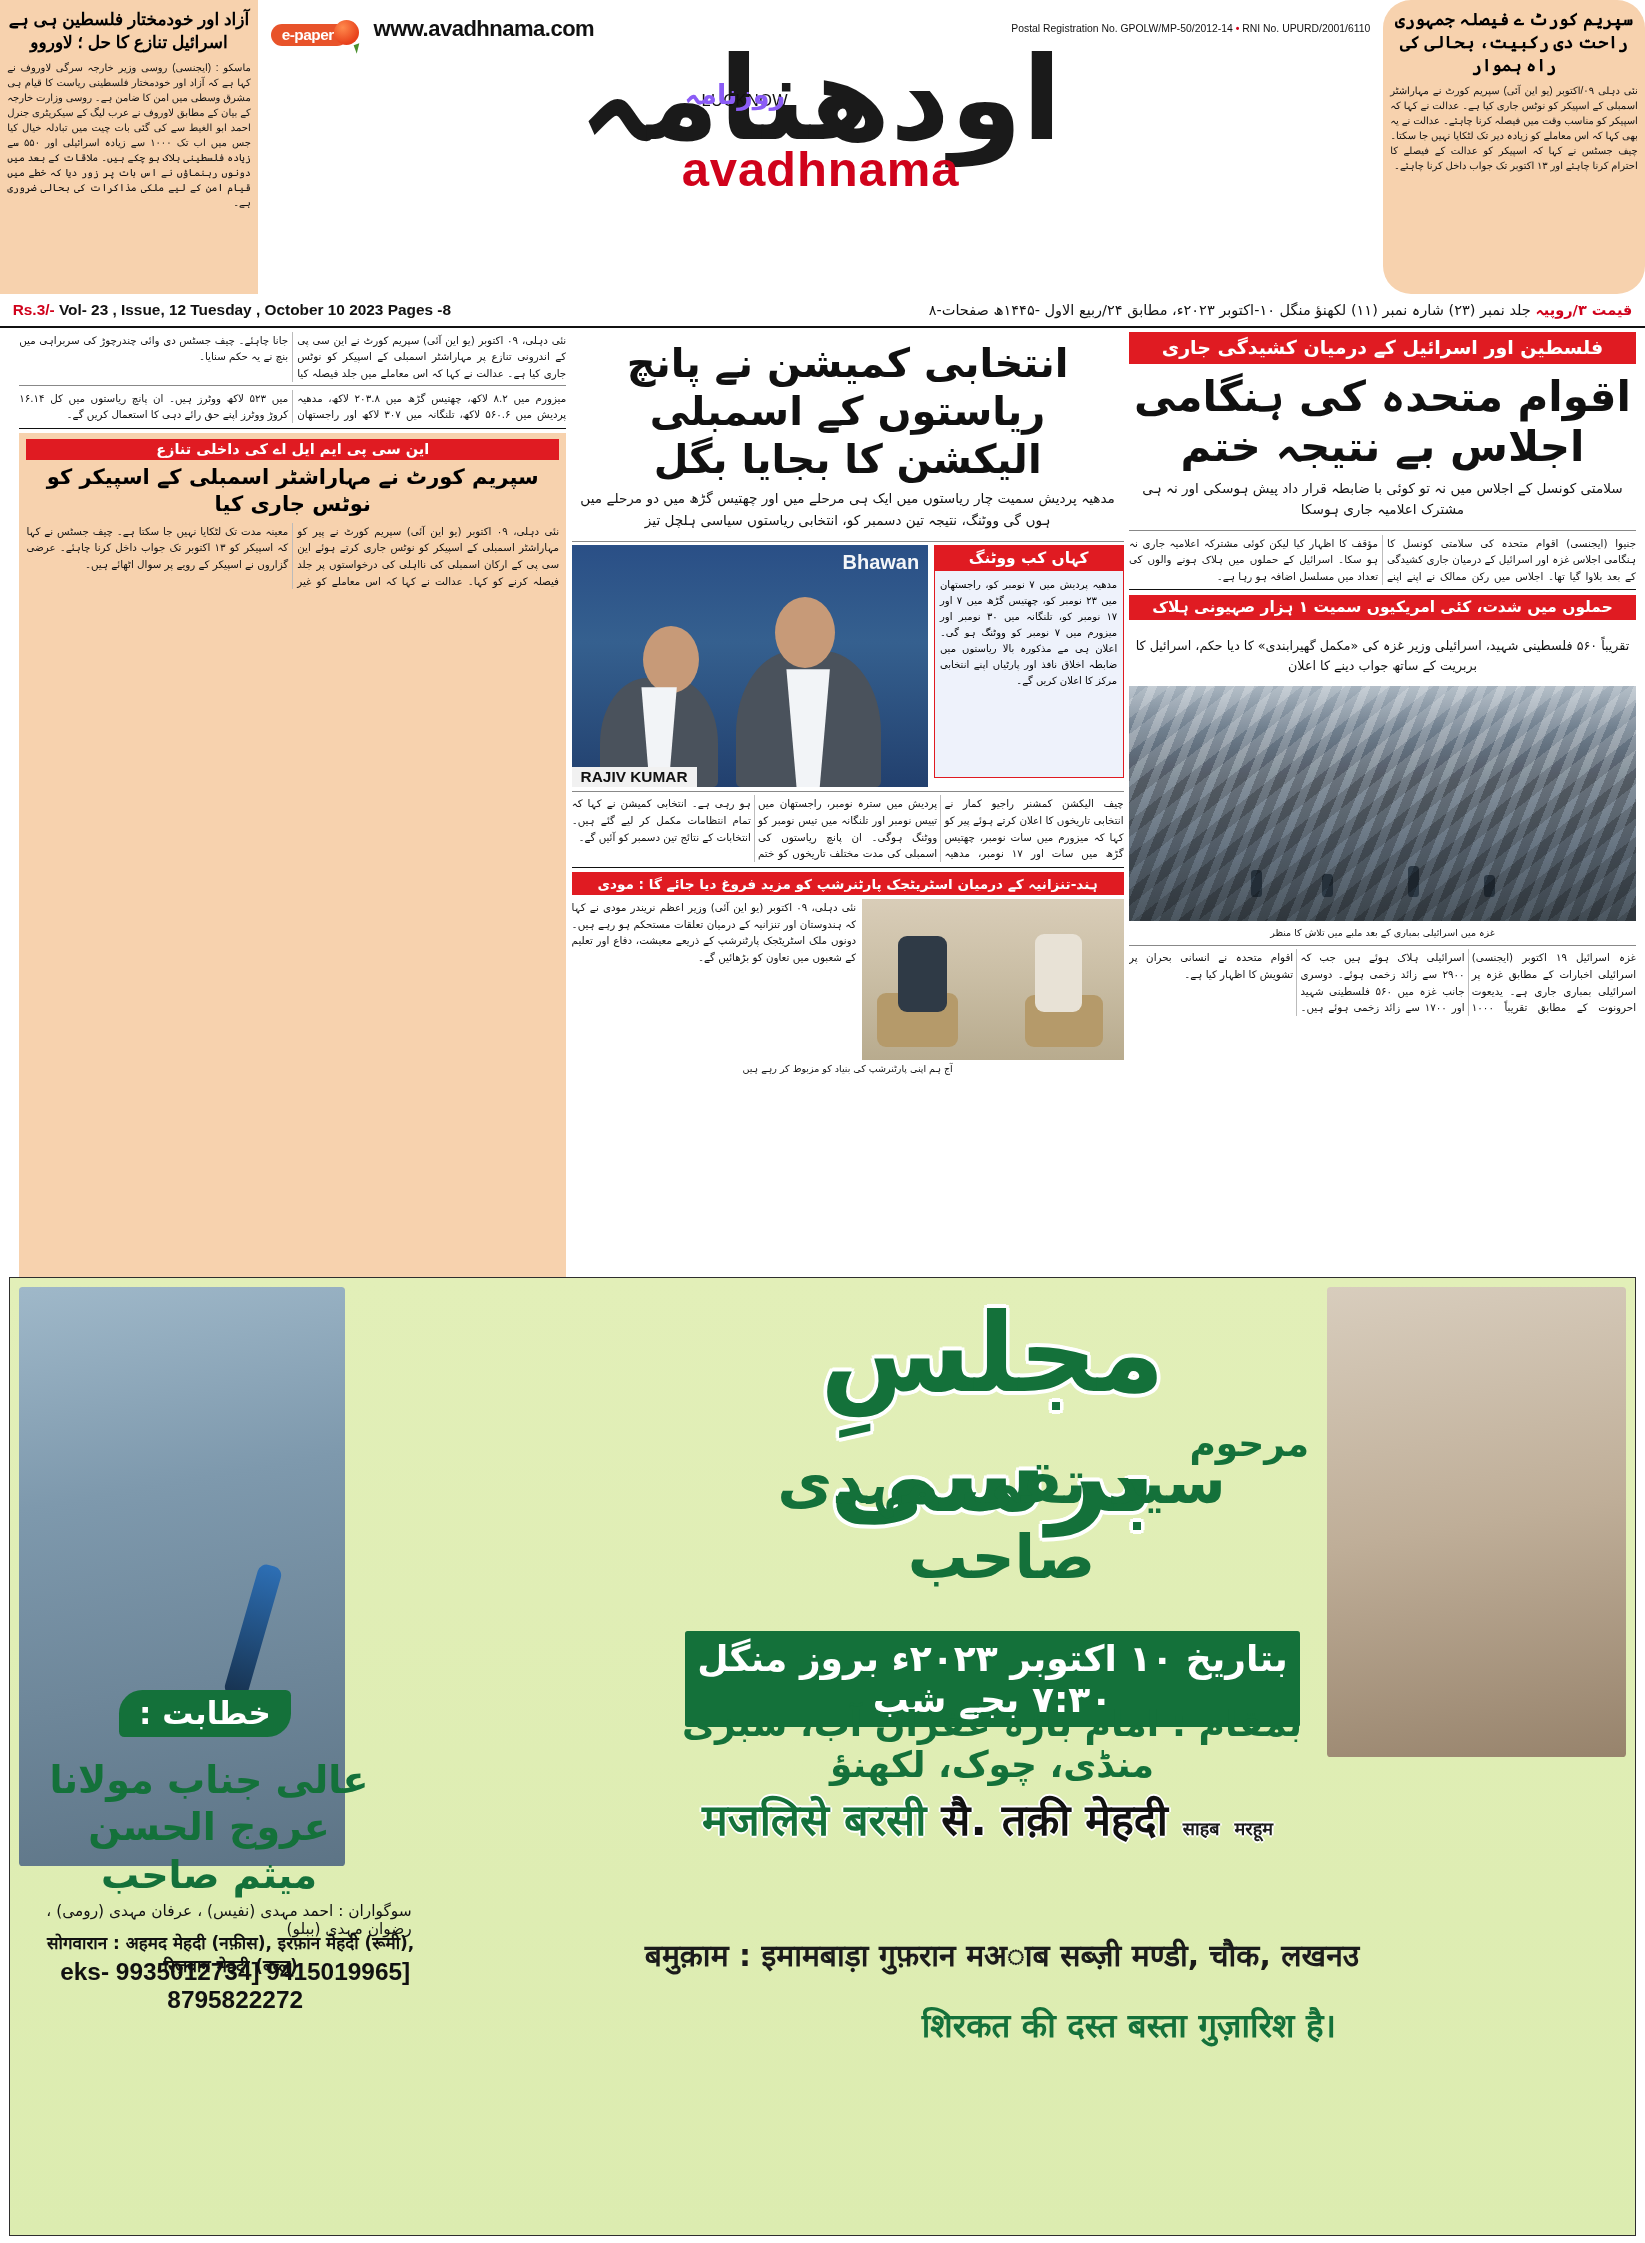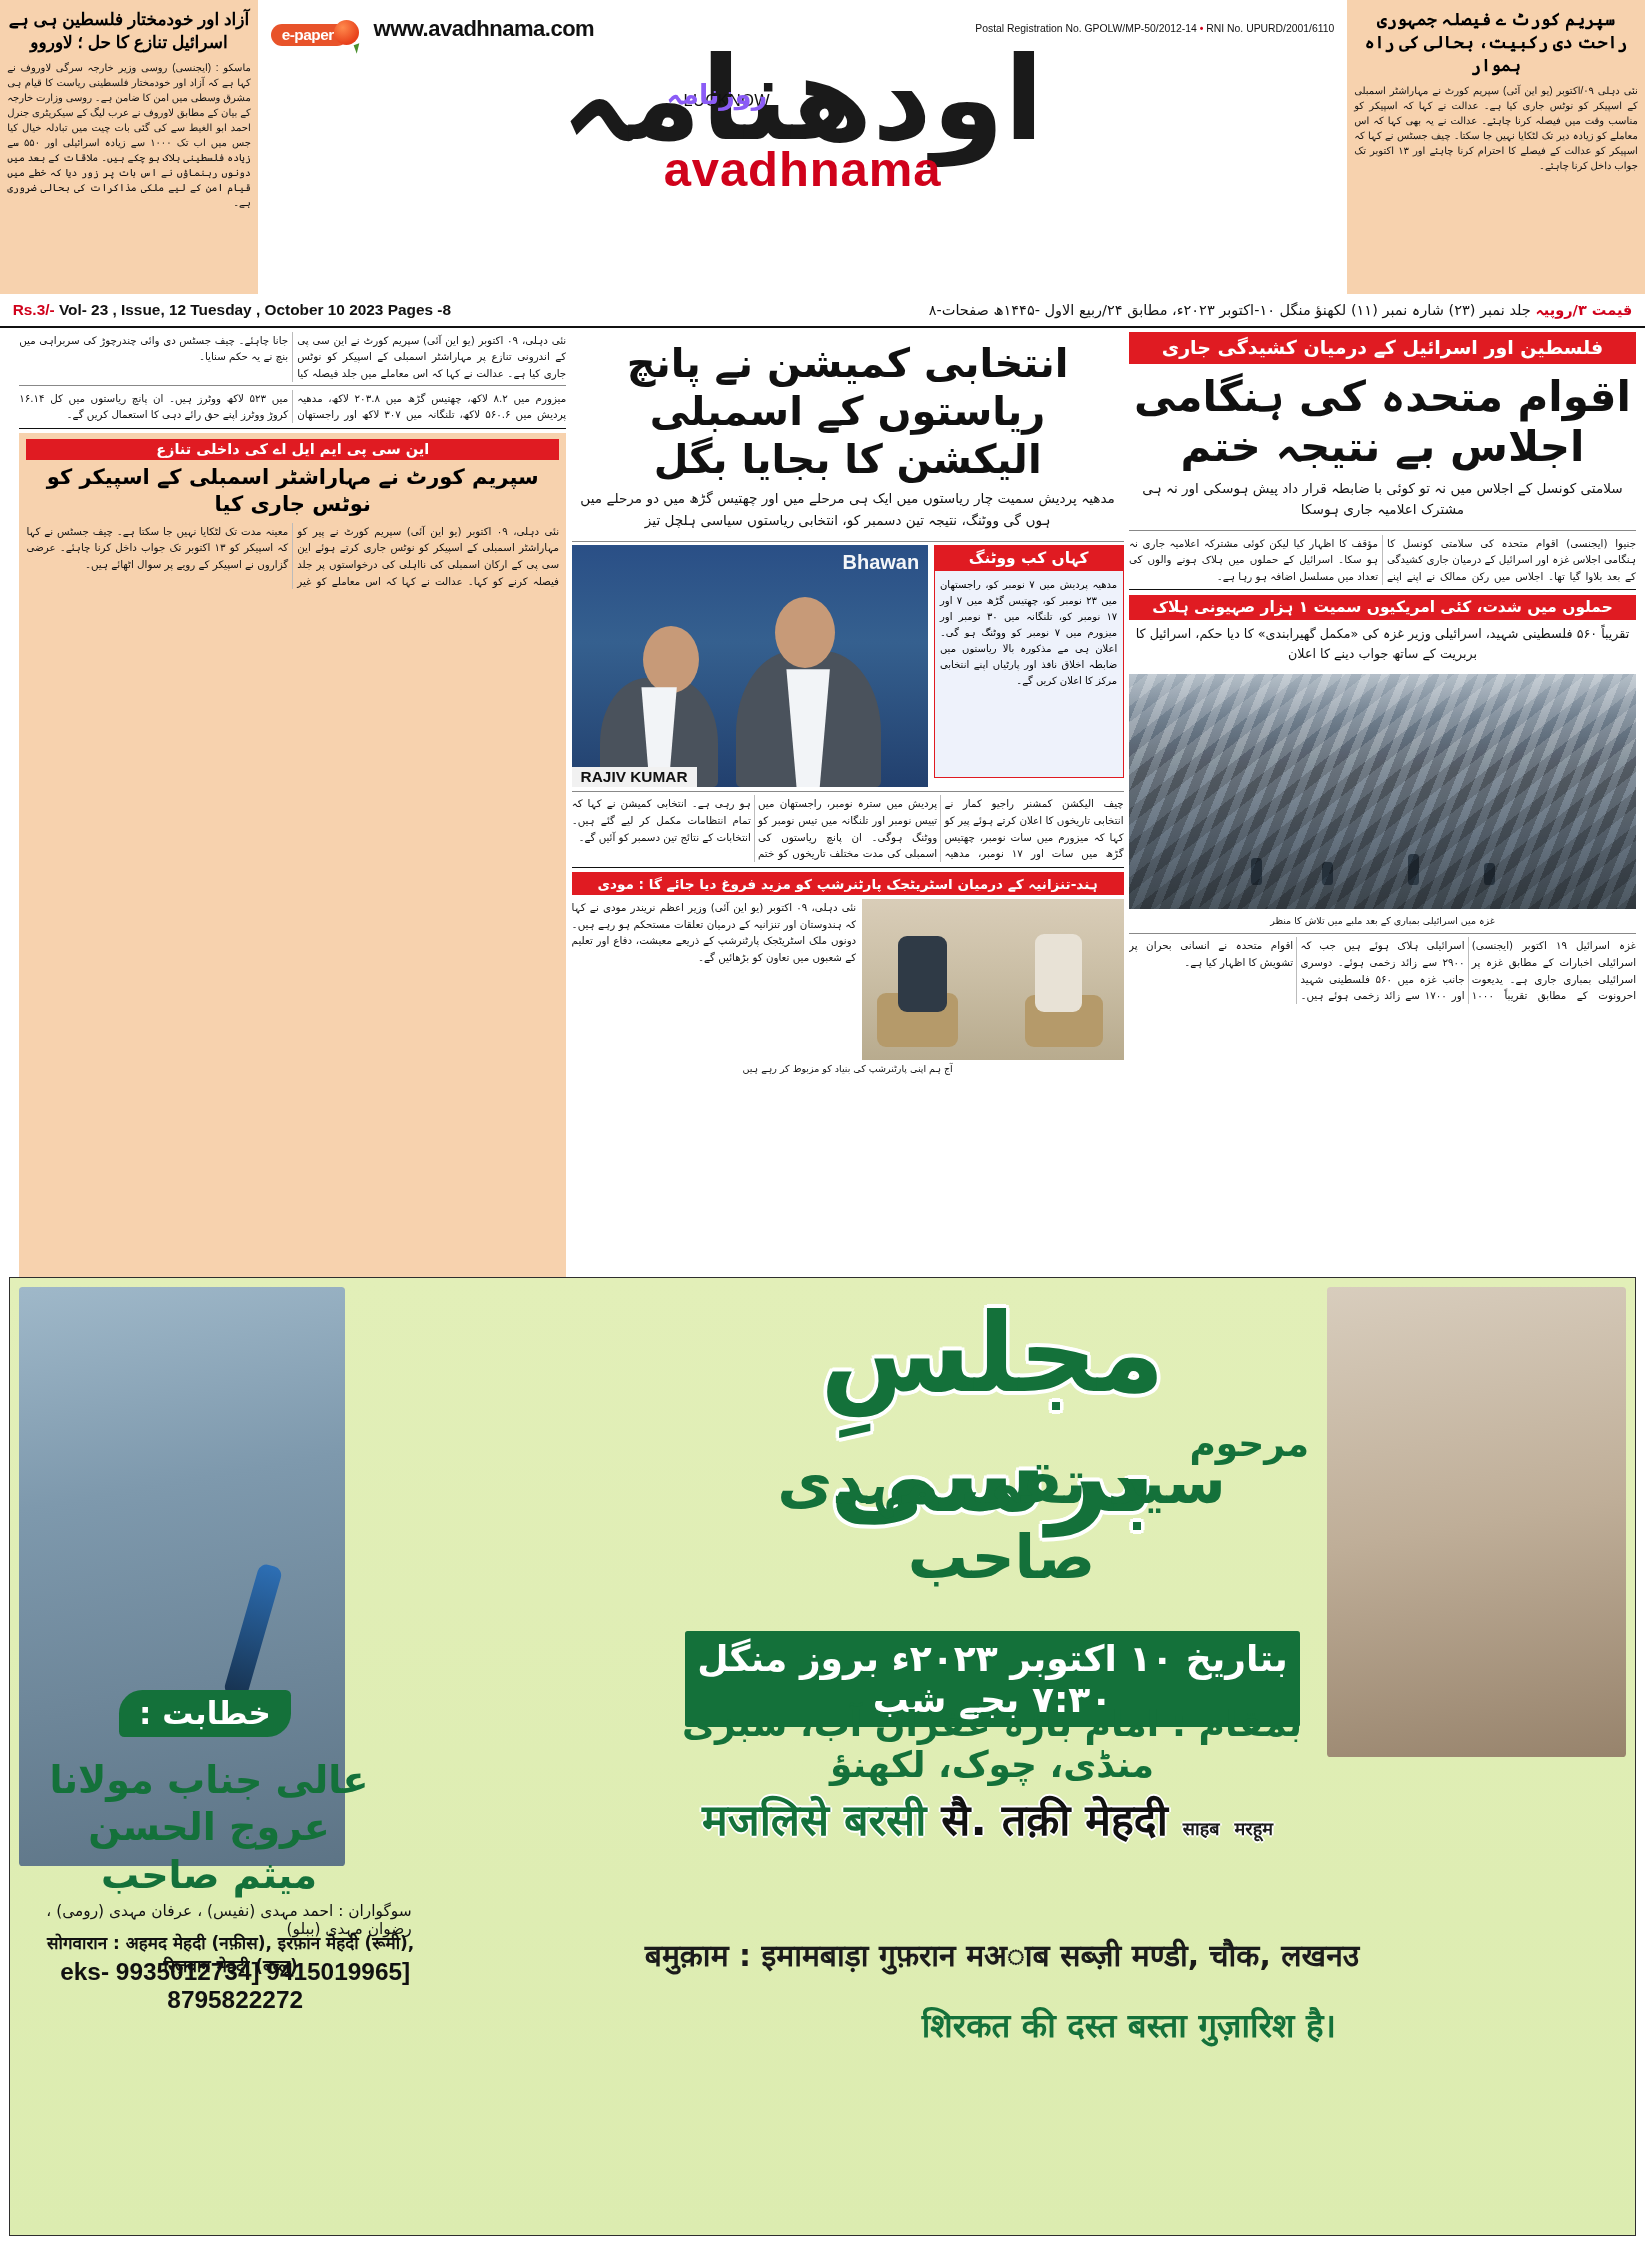--- a/index.html
+++ b/index.html
@@ -14,21 +14,21 @@
 
   
   .header { display: flex; height: 294px; width: 100%; position: relative; }
 
   .hdr-side {
     width: 258px; background: #f7d2ae; padding: 9px 7.2px;
     direction: rtl; text-align: justify;
     font-size: 10.4px; line-height: 1.55; color: #111;
     overflow: hidden;
   }
-  .hdr-side.right { width: 298px; }
+  .hdr-side.right { width: 262px; border-radius: 28px; }
   .hdr-side .side-head {
     font-size: 17px; font-weight: bold; line-height:1.35;
     text-align: center; margin-bottom: 5.4px; color:#000;
   }
   .hdr-side .side-body { font-size: 10px; line-height:1.5; }
 
   .masthead { flex: 1; position: relative; background: #fff; padding-top: 7.2px; }
   .mast-toprow {
     display: flex; align-items: center; gap: 9px;
     padding: 3.6px 12.7px 0 12.7px;
@@ -361,21 +361,21 @@
 
     <div class="col col-right">
       <div class="redbar">فلسطین اور اسرائیل کے درمیان کشیدگی جاری</div>
       <div class="bighead lg">اقوام متحدہ کی ہنگامی اجلاس بے نتیجہ ختم</div>
       <div class="subhead">سلامتی کونسل کے اجلاس میں نہ تو کوئی با ضابطہ قرار داد پیش ہوسکی اور نہ ہی مشترک اعلامیہ جاری ہوسکا</div>
       <div class="hr-thin"></div>
       <div class="body-txt cols2">جنیوا (ایجنسی) اقوام متحدہ کی سلامتی کونسل کا ہنگامی اجلاس غزہ اور اسرائیل کے درمیان جاری کشیدگی کے بعد بلاوا گیا تھا۔ اجلاس میں رکن ممالک نے اپنے اپنے مؤقف کا اظہار کیا لیکن کوئی مشترکہ اعلامیہ جاری نہ ہو سکا۔ اسرائیل کے حملوں میں ہلاک ہونے والوں کی تعداد میں مسلسل اضافہ ہو رہا ہے۔</div>
 
       <div class="hr-blk"></div>
       <div class="hl-red">حملوں میں شدت، کئی امریکیوں سمیت ۱ ہزار صہیونی ہلاک</div>
-      <div class="subhead" style="font-size:12.7px;margin-top:4px;">تقریباً ۵۶۰ فلسطینی شہید، اسرائیلی وزیر غزہ کی «مکمل گھیرابندی» کا دیا حکم، اسرائیل کا بربریت کے ساتھ جواب دینے کا اعلان</div>
+      <div class="subhead" style="font-size:12.7px;margin-top:16px;">تقریباً ۵۶۰ فلسطینی شہید، اسرائیلی وزیر غزہ کی «مکمل گھیرابندی» کا دیا حکم، اسرائیل کا بربریت کے ساتھ جواب دینے کا اعلان</div>
 
       <div class="photo ph-rubble" style="height:235px;margin:3.6px 0;">
         <span class="fig" style="left:24%;"></span>
         <span class="fig" style="left:38%;height:23.5px;"></span>
         <span class="fig" style="left:55%;height:31px;"></span>
         <span class="fig" style="left:70%;height:22px;"></span>
       </div>
       <div class="caption">غزہ میں اسرائیلی بمباری کے بعد ملبے میں تلاش کا منظر</div>
       <div class="hr-thin"></div>
       <div class="body-txt cols3" style="max-height:280px;overflow:hidden;">غزہ اسرائیل ۱۹ اکتوبر (ایجنسی) اسرائیلی اخبارات کے مطابق غزہ پر اسرائیلی بمباری جاری ہے۔ یدیعوت احرونوت کے مطابق تقریباً ۱۰۰۰ اسرائیلی ہلاک ہوئے ہیں جب کہ ۲۹۰۰ سے زائد زخمی ہوئے۔ دوسری جانب غزہ میں ۵۶۰ فلسطینی شہید اور ۱۷۰۰ سے زائد زخمی ہوئے ہیں۔ اقوام متحدہ نے انسانی بحران پر تشویش کا اظہار کیا ہے۔</div>

